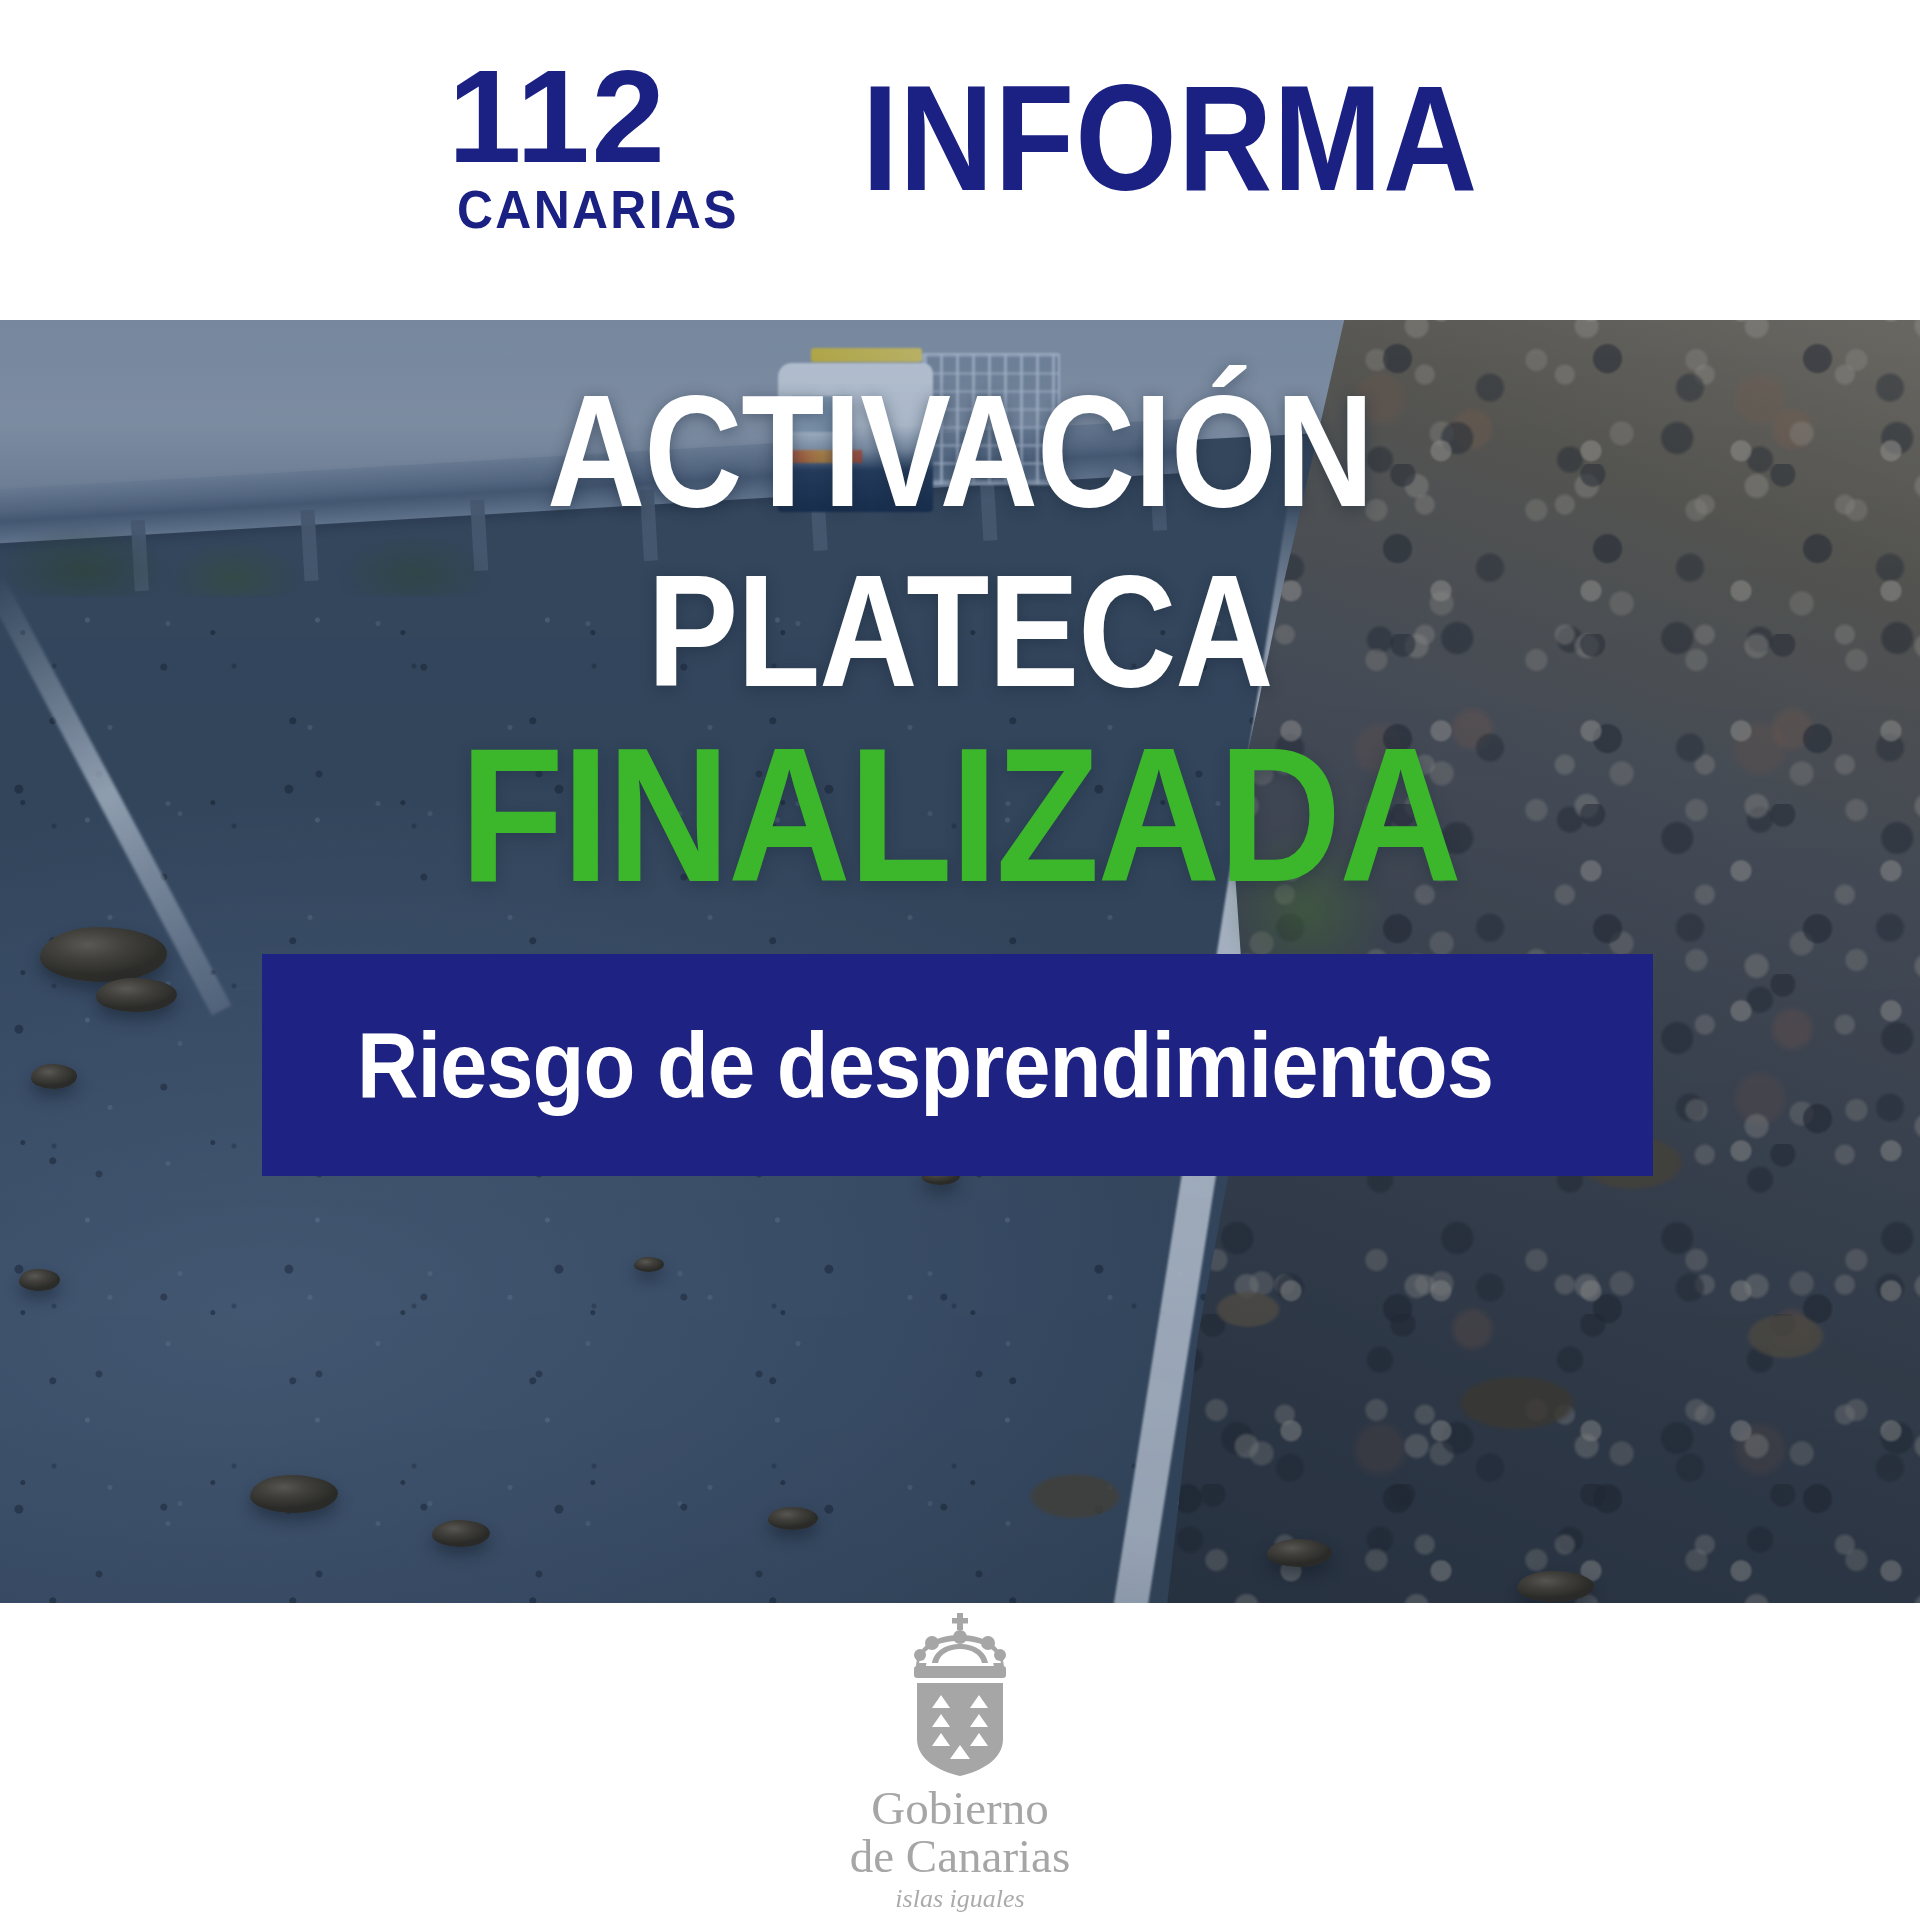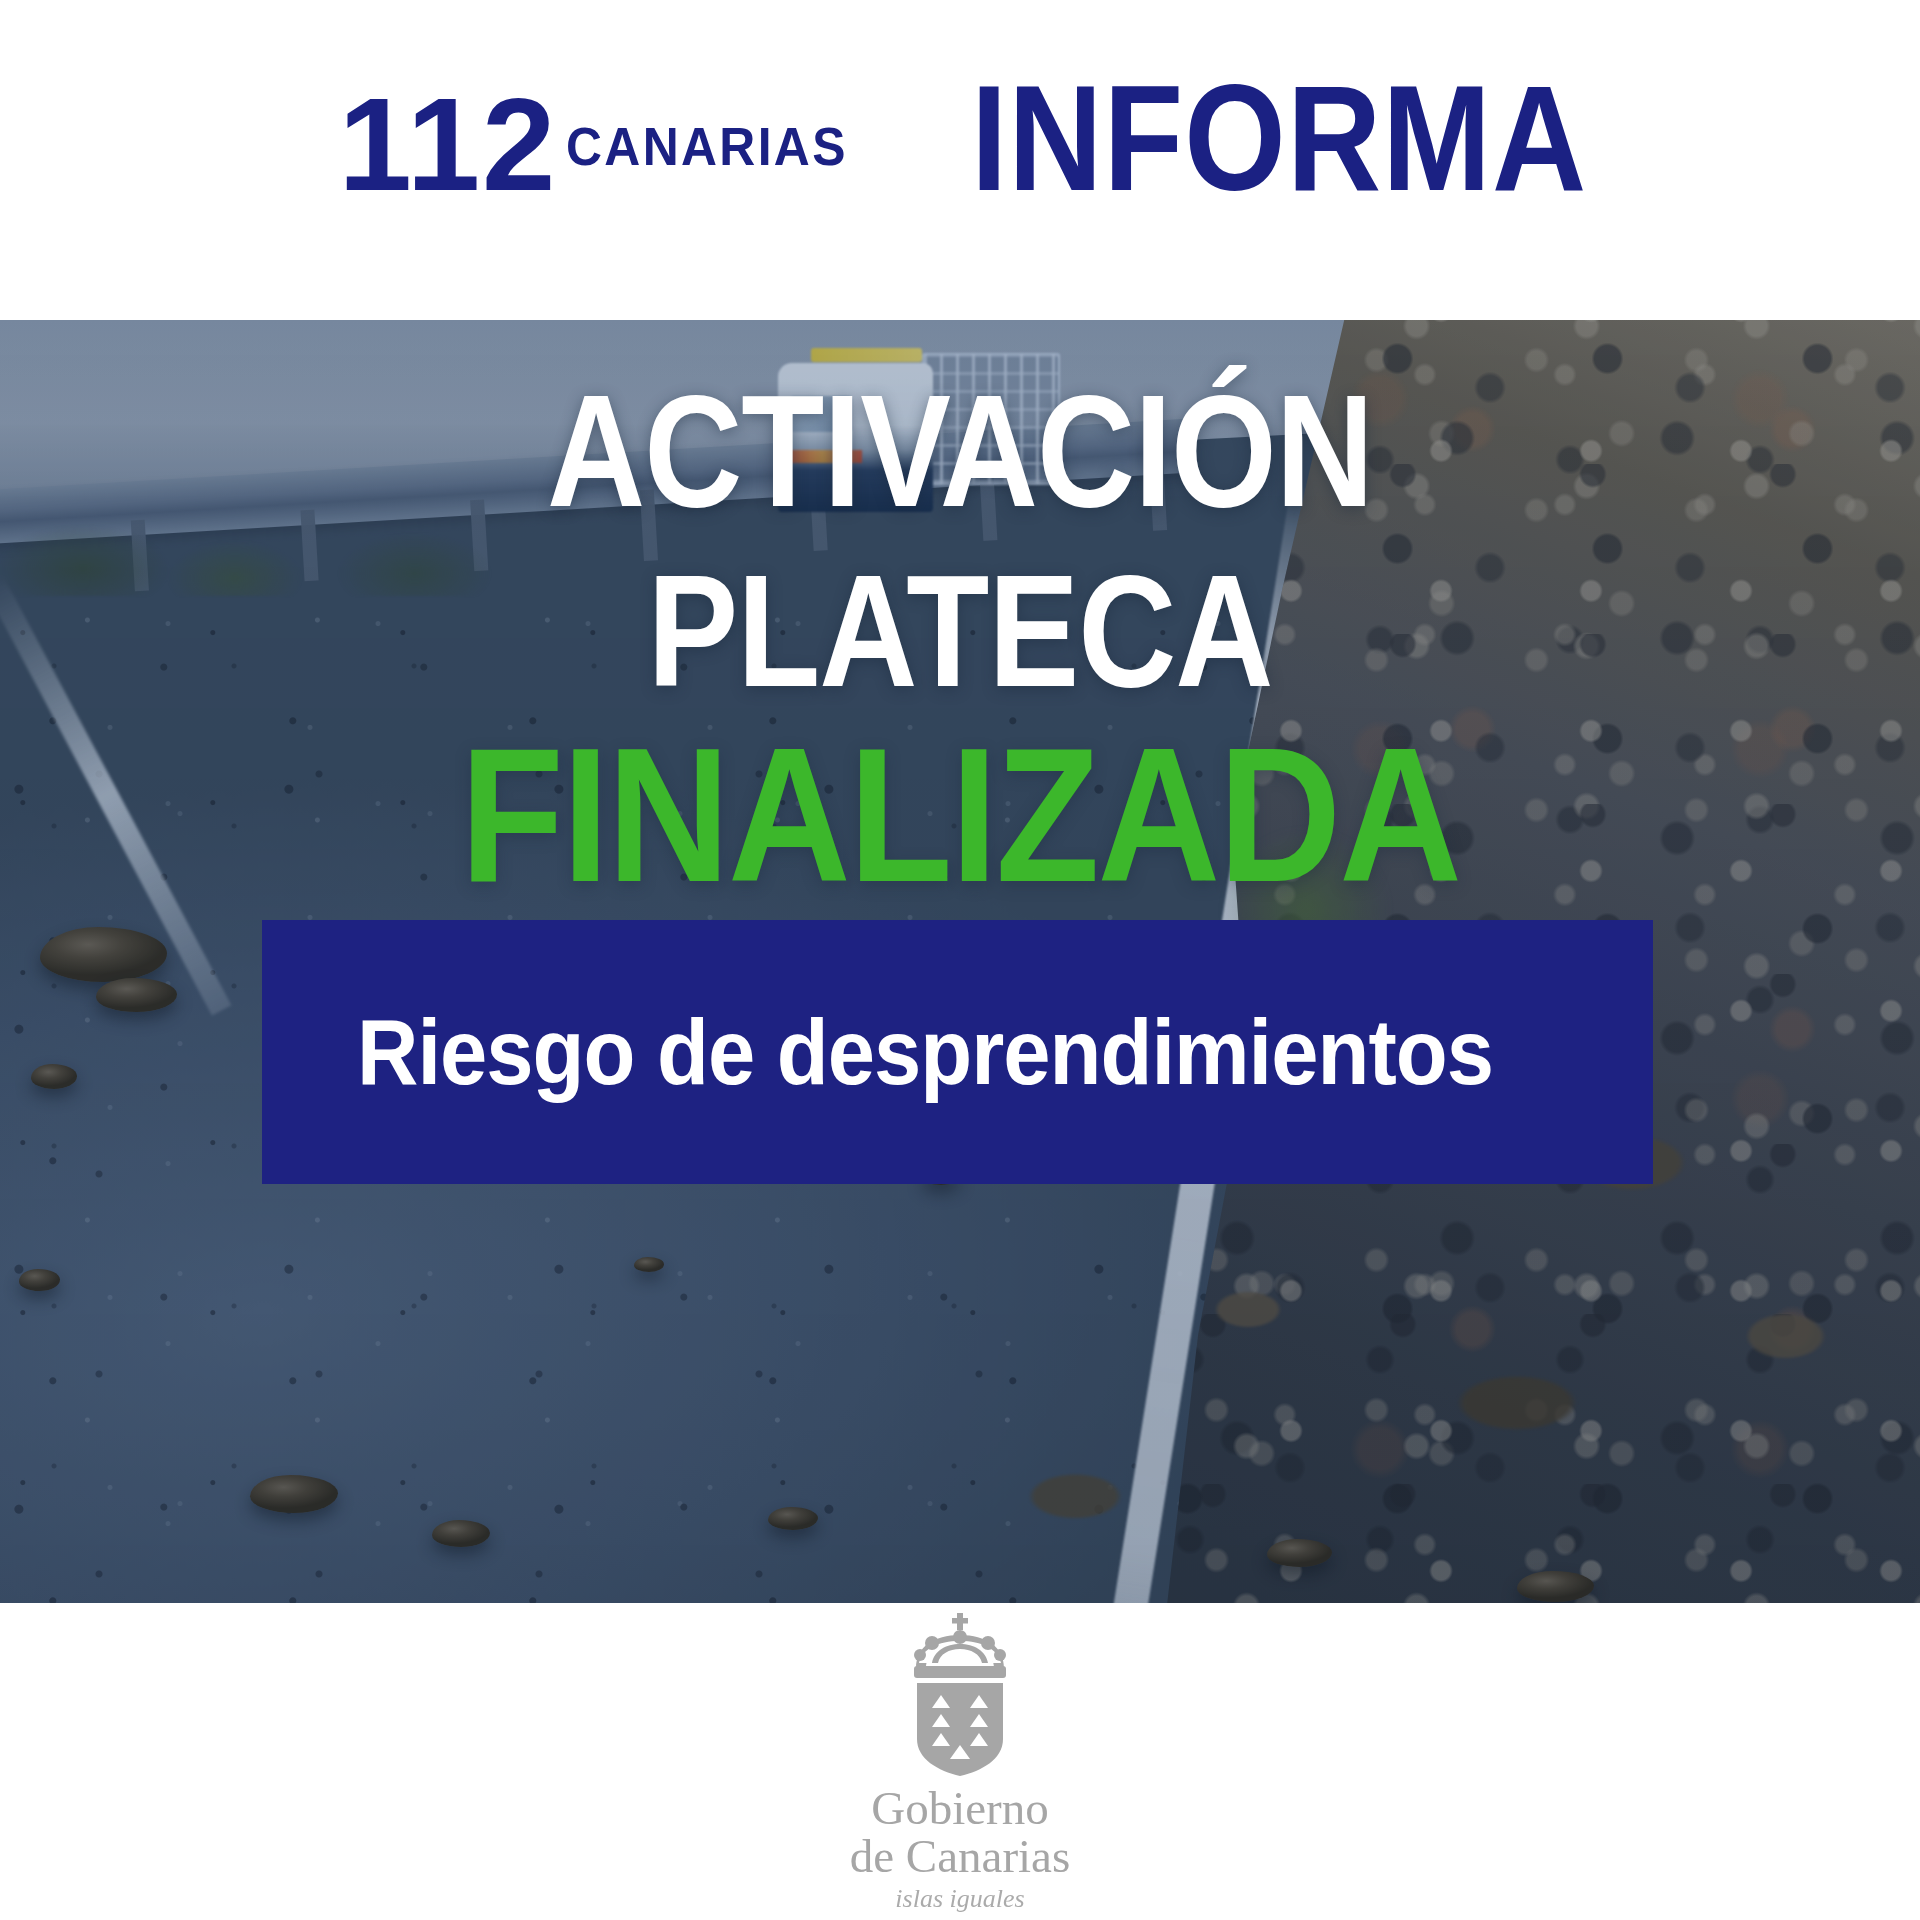--- a/index.html
+++ b/index.html
@@ -24,21 +24,21 @@
     background: #ffffff;
     display: flex;
     align-items: center;
     justify-content: center;
     gap: 120px;
     padding-bottom: 30px;
     box-sizing: border-box;
   }
   .brand-logo {
     display: flex;
-    align-items: center;
+    flex-direction: column;
     line-height: 1;
   }
   .brand-112 {
     font-family: "Liberation Sans", sans-serif;
     font-weight: bold;
     font-size: 132px;
     letter-spacing: 2px;
     color: #1B2183;
     line-height: 0.95;
   }
@@ -324,23 +324,23 @@
     line-height: 1;
     transform: scaleY(1.12);
     transform-origin: top center;
     text-shadow: 0 3px 14px rgba(25,40,60,0.35);
   }
 
   
   .banner {
     position: absolute;
     left: 262px;
-    top: 600px;
+    top: 634px;
     width: 1391px;
-    height: 264px;
+    height: 222px;
     background: #1E2282;
     display: flex;
     align-items: center;
   }
   .banner-text {
     padding-left: 95px;
     color: #ffffff;
     font-family: "Liberation Sans", sans-serif;
     font-weight: bold;
     font-size: 85px;

